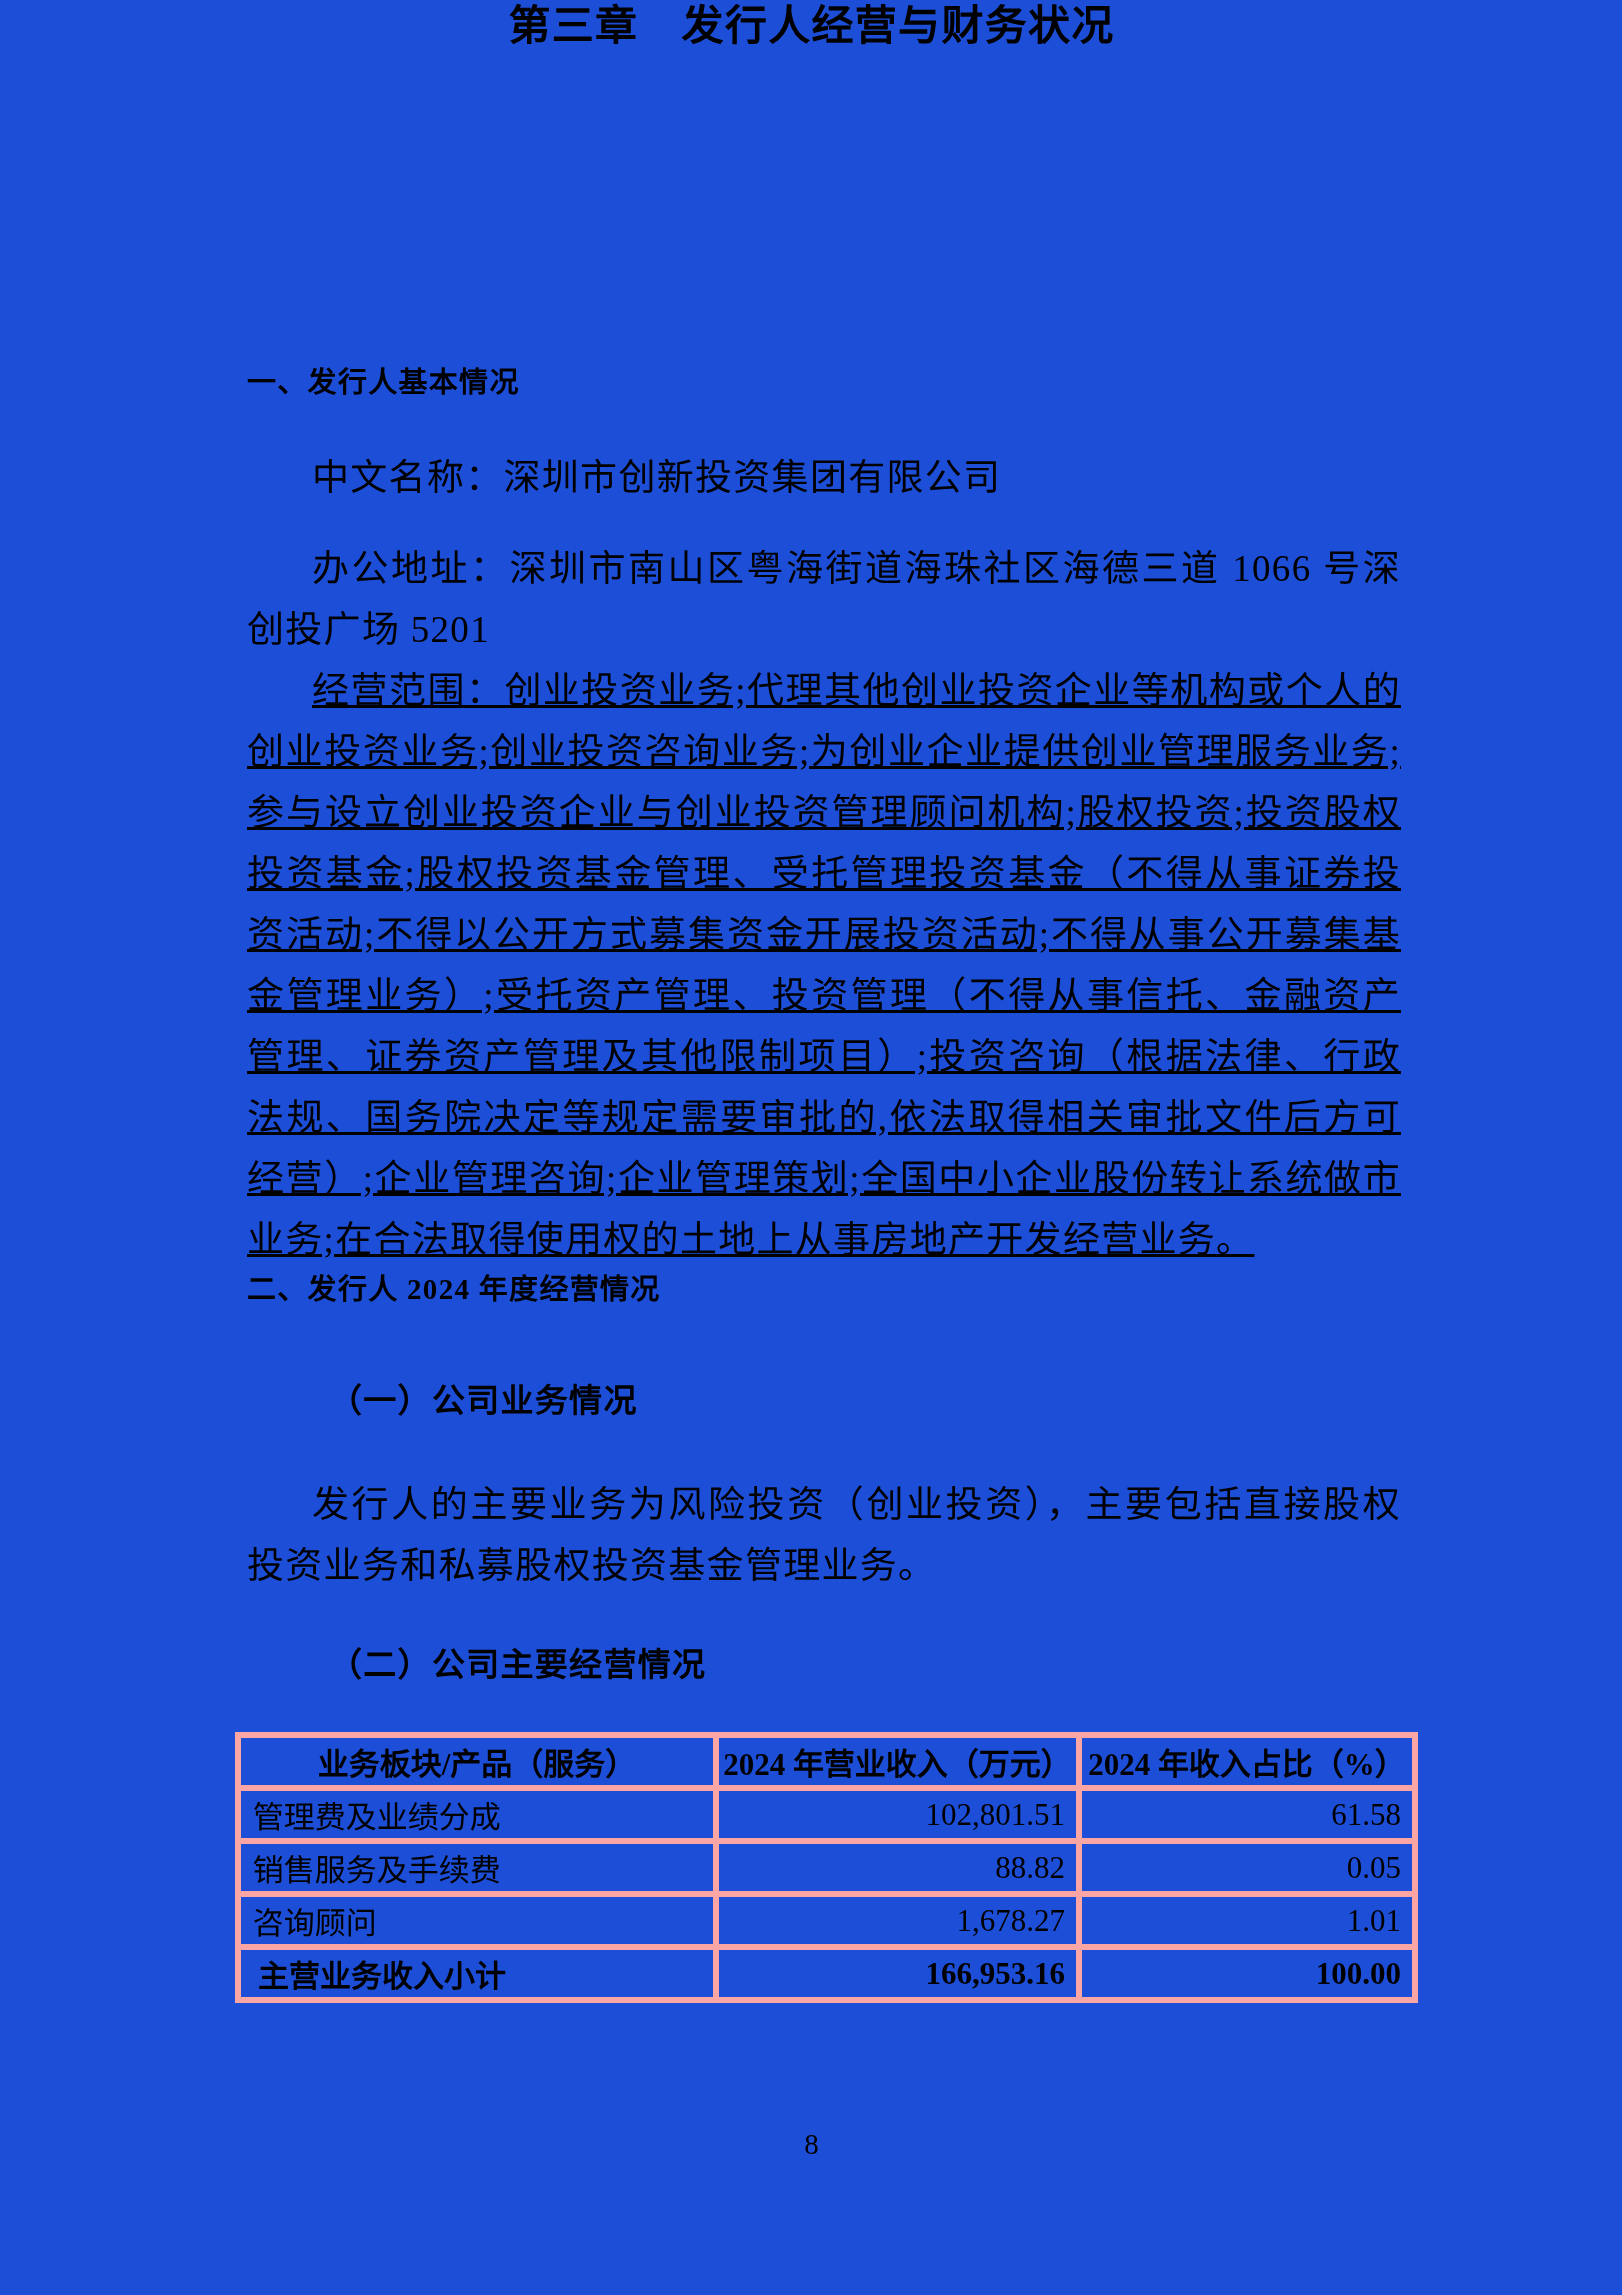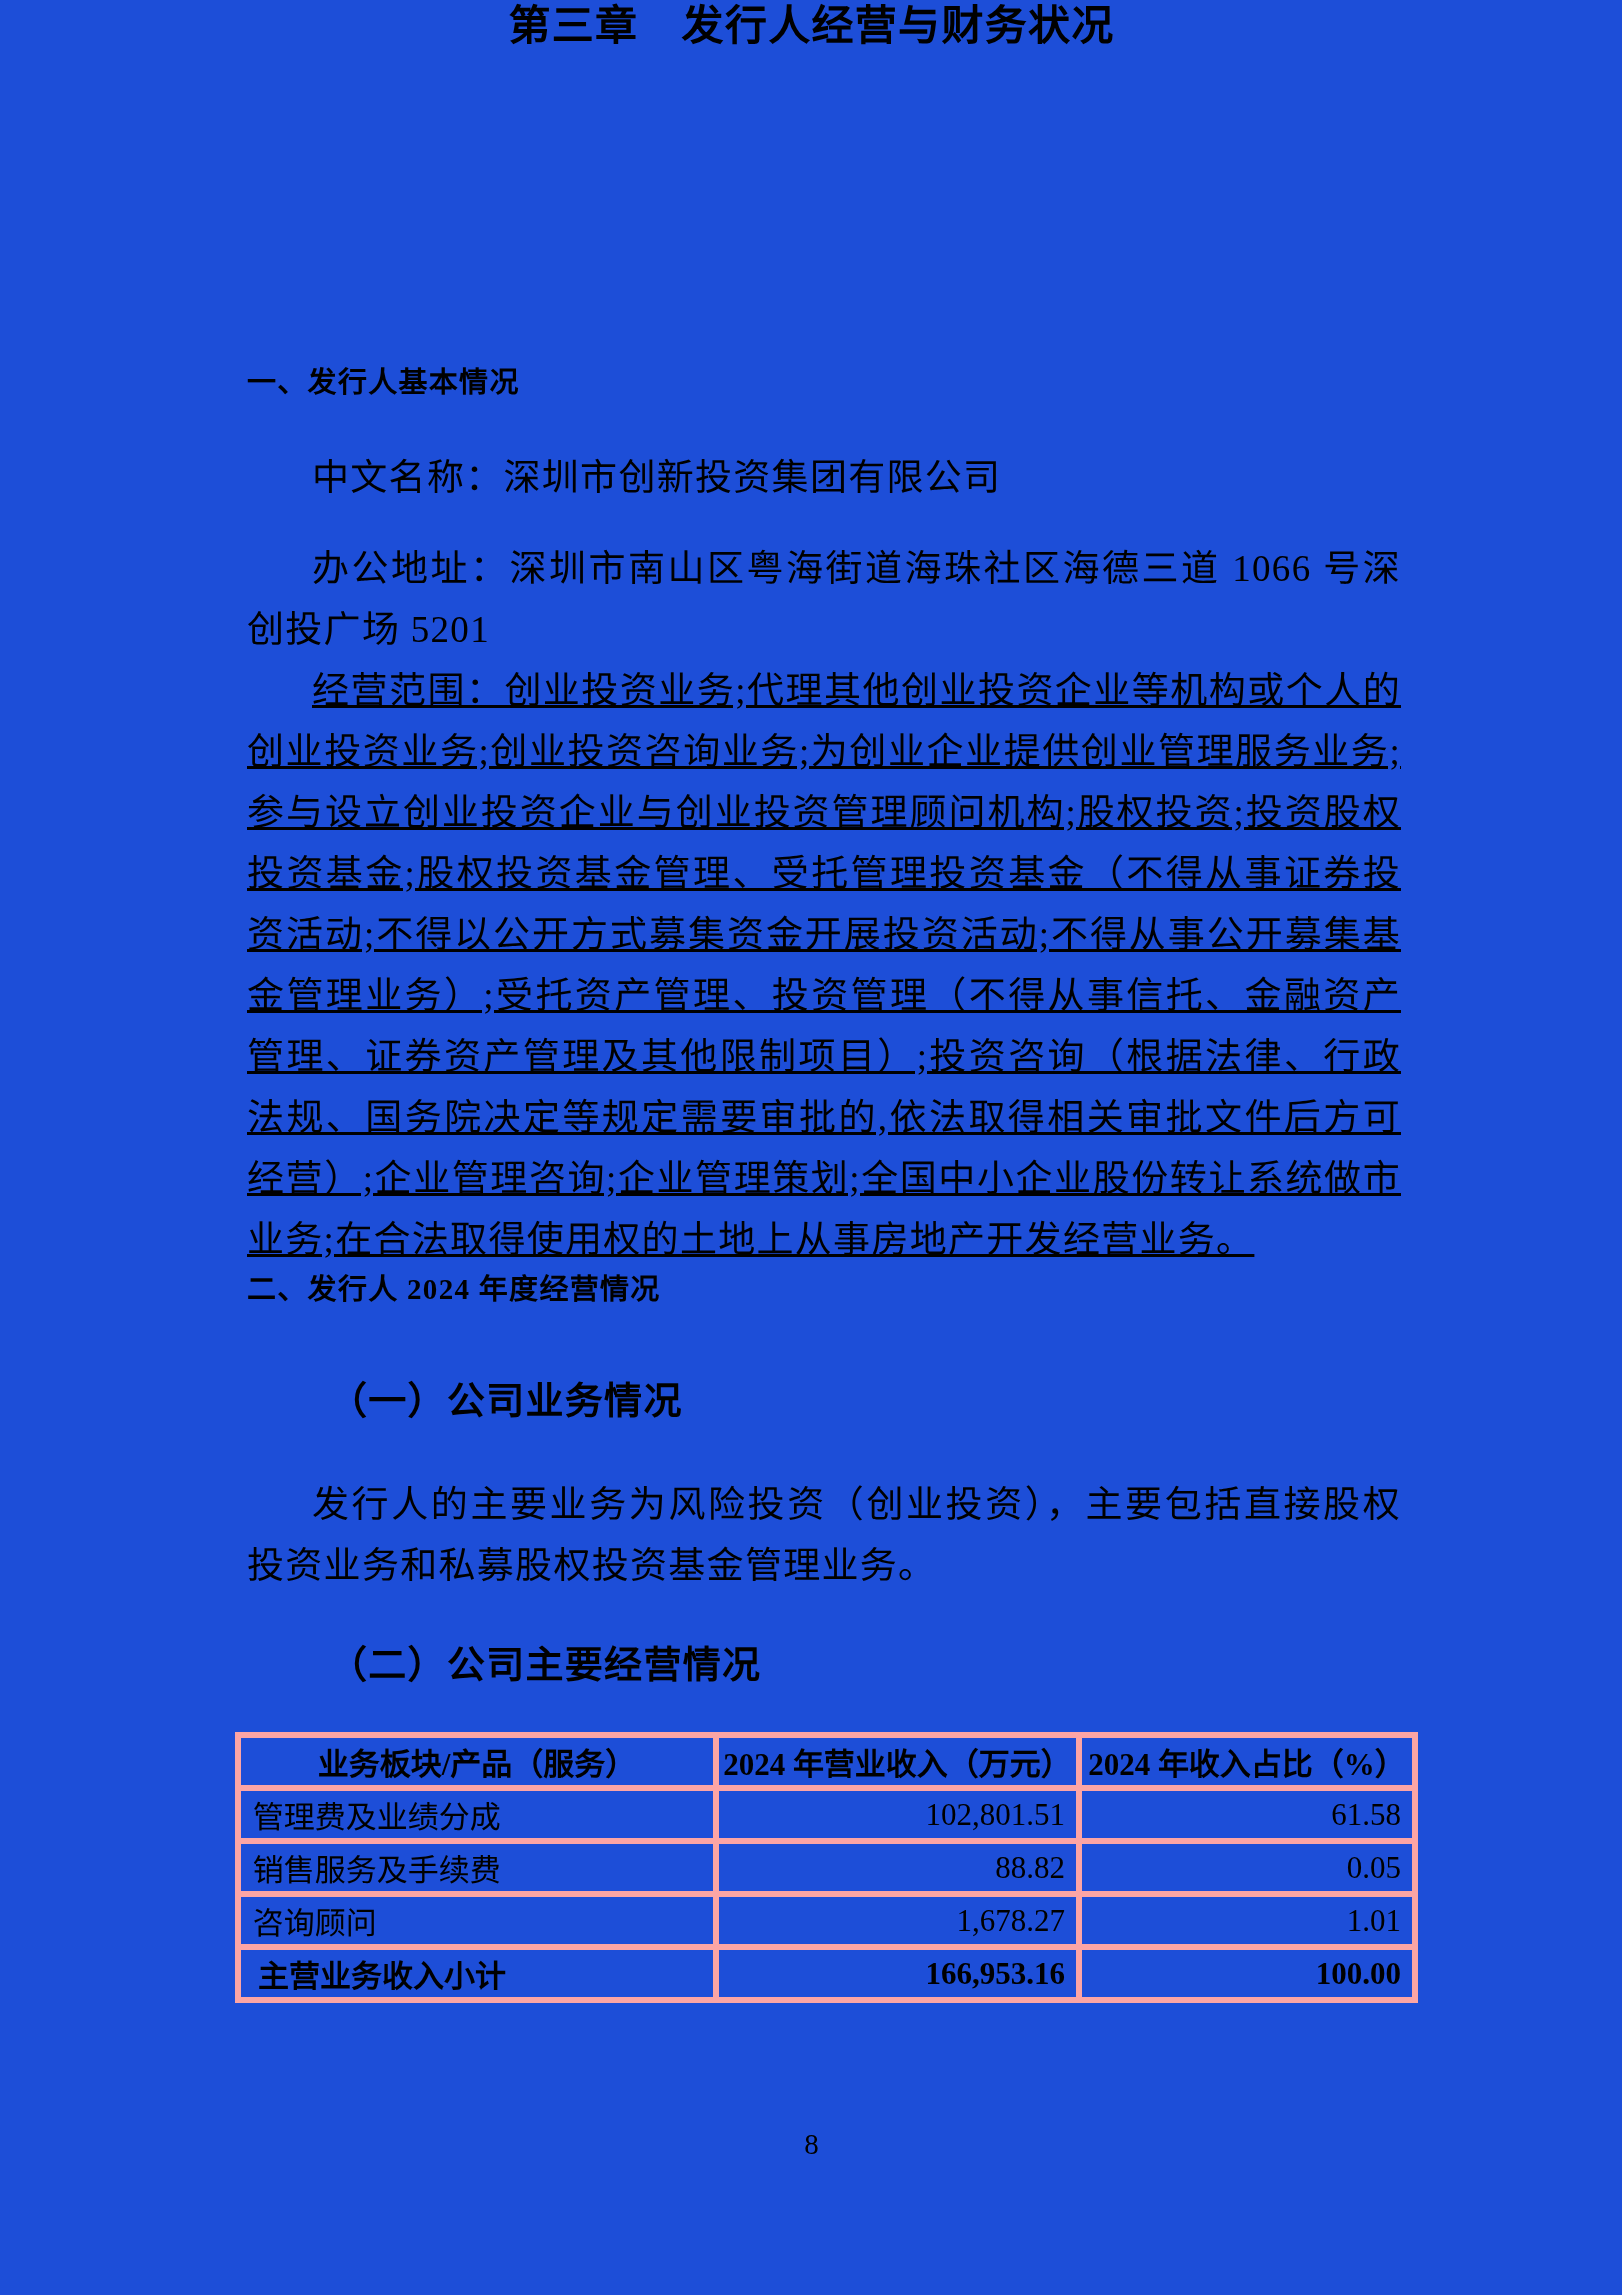--- a/index.html
+++ b/index.html
@@ -19,21 +19,21 @@
     font-size: 42px; line-height: 52px; font-weight: bold;
     text-align: center; letter-spacing: 1.3px;
   }
   .h1 {
     left: 247px; width: 1154px;
     font-size: 29px; line-height: 46px; font-weight: bold;
     letter-spacing: 1.3px;
   }
   .h2 {
     left: 247px; width: 1154px;
-    font-size: 38px; line-height: 46px; font-weight: bold;
+    font-size: 33px; line-height: 46px; font-weight: bold;
     text-indent: 82px; letter-spacing: 1.3px;
   }
   .para {
     left: 247px; width: 1154px;
     font-size: 37px; line-height: 61px;
     text-align: justify; text-indent: 65px;
     letter-spacing: 1.3px;
   }
   .rev-table {
     left: 235px; top: 1732px; width: 1178px;

